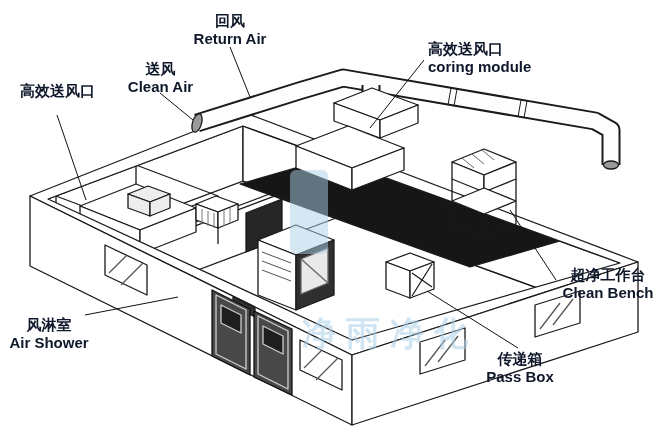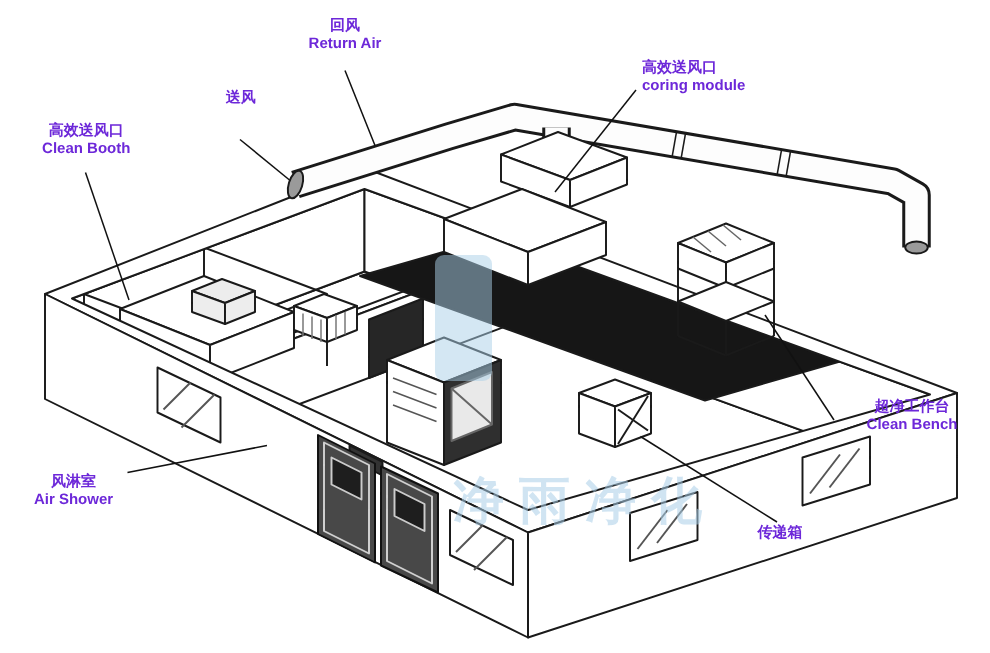--- a/index.html
+++ b/index.html
@@ -2,21 +2,21 @@
 <html><head>
 <meta charset="utf-8">
 <style>
   html,body{margin:0;padding:0;background:#fff;}
   .stage{
     position:relative;width:660px;height:435px;background:#fff;overflow:hidden;
     font-family:"Liberation Sans",sans-serif;
   }
   .stage svg{position:absolute;left:0;top:0;}
   .lbl{
-    position:absolute;color:#6d28d9;font-weight:700;font-size:10px;line-height:1.22;
+    position:absolute;color:#0f172a;font-weight:700;font-size:15px;line-height:1.22;
     font-family:"Liberation Sans",sans-serif;white-space:nowrap;
   }
   .lbl span{display:block;}
   .lbl.center{text-align:center;}
 </style>
 </head>
 <body>
 
 <div class="stage">
 
@@ -189,34 +189,35 @@
   <span>Return Air</span>
 </div>
 
 <div class="lbl" style="left:428px;top:40px;width:120px">
   <span>高效送风口</span>
   <span>coring module</span>
 </div>
 
 <div class="lbl center" style="left:118px;top:60px;width:85px">
   <span>送风</span>
+  <span>Clean Air</span>
 </div>
 
 <div class="lbl center" style="left:5px;top:82px;width:105px">
   <span>高效送风口</span>
-  <span>Clean Booth</span>
 </div>
 
 <div class="lbl center" style="left:5px;top:316px;width:88px">
   <span>风淋室</span>
   <span>Air Shower</span>
 </div>
 
 <div class="lbl center" style="left:558px;top:266px;width:100px">
   <span>超净工作台</span>
   <span>Clean Bench</span>
 </div>
 
 <div class="lbl center" style="left:480px;top:350px;width:80px">
   <span>传递箱</span>
+  <span>Pass Box</span>
 </div>
 
 </div>
 
 </body></html>

